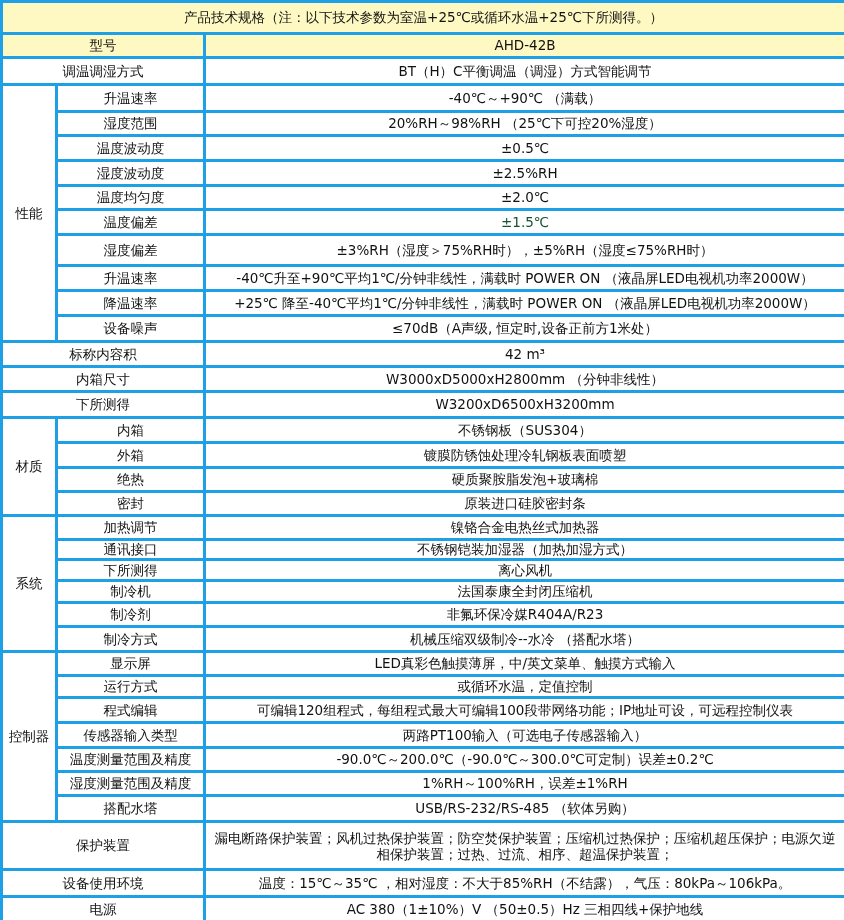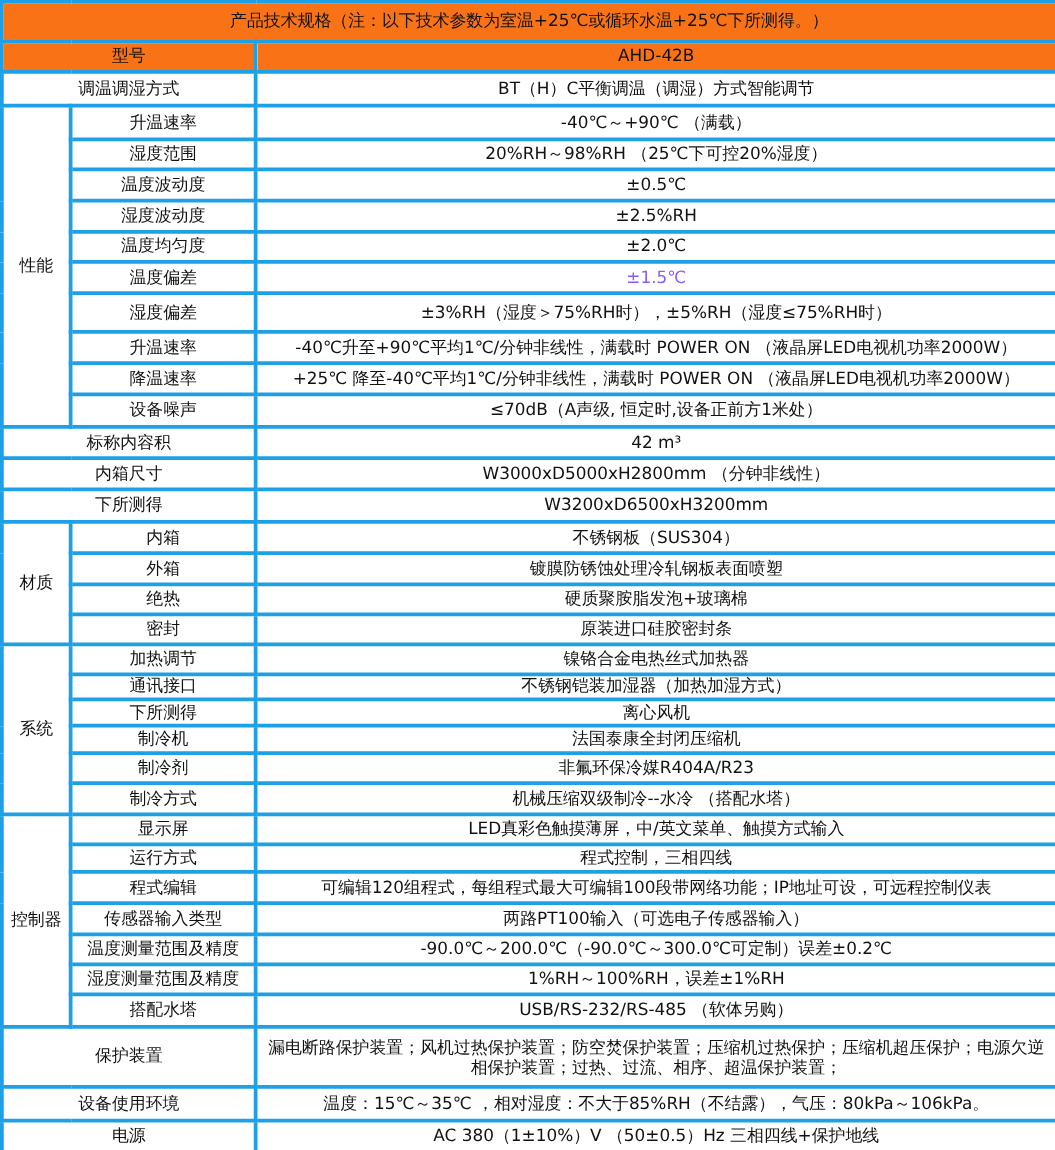--- a/index.html
+++ b/index.html
@@ -14,23 +14,23 @@
   }
   table.spec td {
     border: 3px solid #1ea0e6;
     text-align: center;
     vertical-align: middle;
     padding: 0 2px;
     white-space: nowrap;
     overflow: hidden;
     line-height: 17px;
   }
-  table.spec tr.header td { background: #f97316; }
+  table.spec tr.header td { background: #fef9c3; }
   table.spec td.wrap { white-space: normal; line-height: 16px; padding: 1px 4px; }
-  .green { color: #8b5cf6; }
+  .green { color: #14532d; }
 </style>
 </head>
 <body>
 
 <table class="spec">
   <colgroup>
     <col style="width:55px">
     <col style="width:148px">
     <col style="width:641px">
   </colgroup>
@@ -146,21 +146,21 @@
       <td>机械压缩双级制冷--水冷 （搭配水塔）</td>
     </tr>
 
     <tr style="height:24px">
       <td rowspan="7">控制器</td>
       <td>显示屏</td>
       <td>LED真彩色触摸薄屏，中/英文菜单、触摸方式输入</td>
     </tr>
     <tr style="height:22px">
       <td>运行方式</td>
-      <td>程式控制，三相四线</td>
+      <td>或循环水温，定值控制</td>
     </tr>
     <tr style="height:25px">
       <td>程式编辑</td>
       <td>可编辑120组程式，每组程式最大可编辑100段带网络功能；IP地址可设，可远程控制仪表</td>
     </tr>
     <tr style="height:25px">
       <td>传感器输入类型</td>
       <td>两路PT100输入（可选电子传感器输入）</td>
     </tr>
     <tr style="height:24px">

